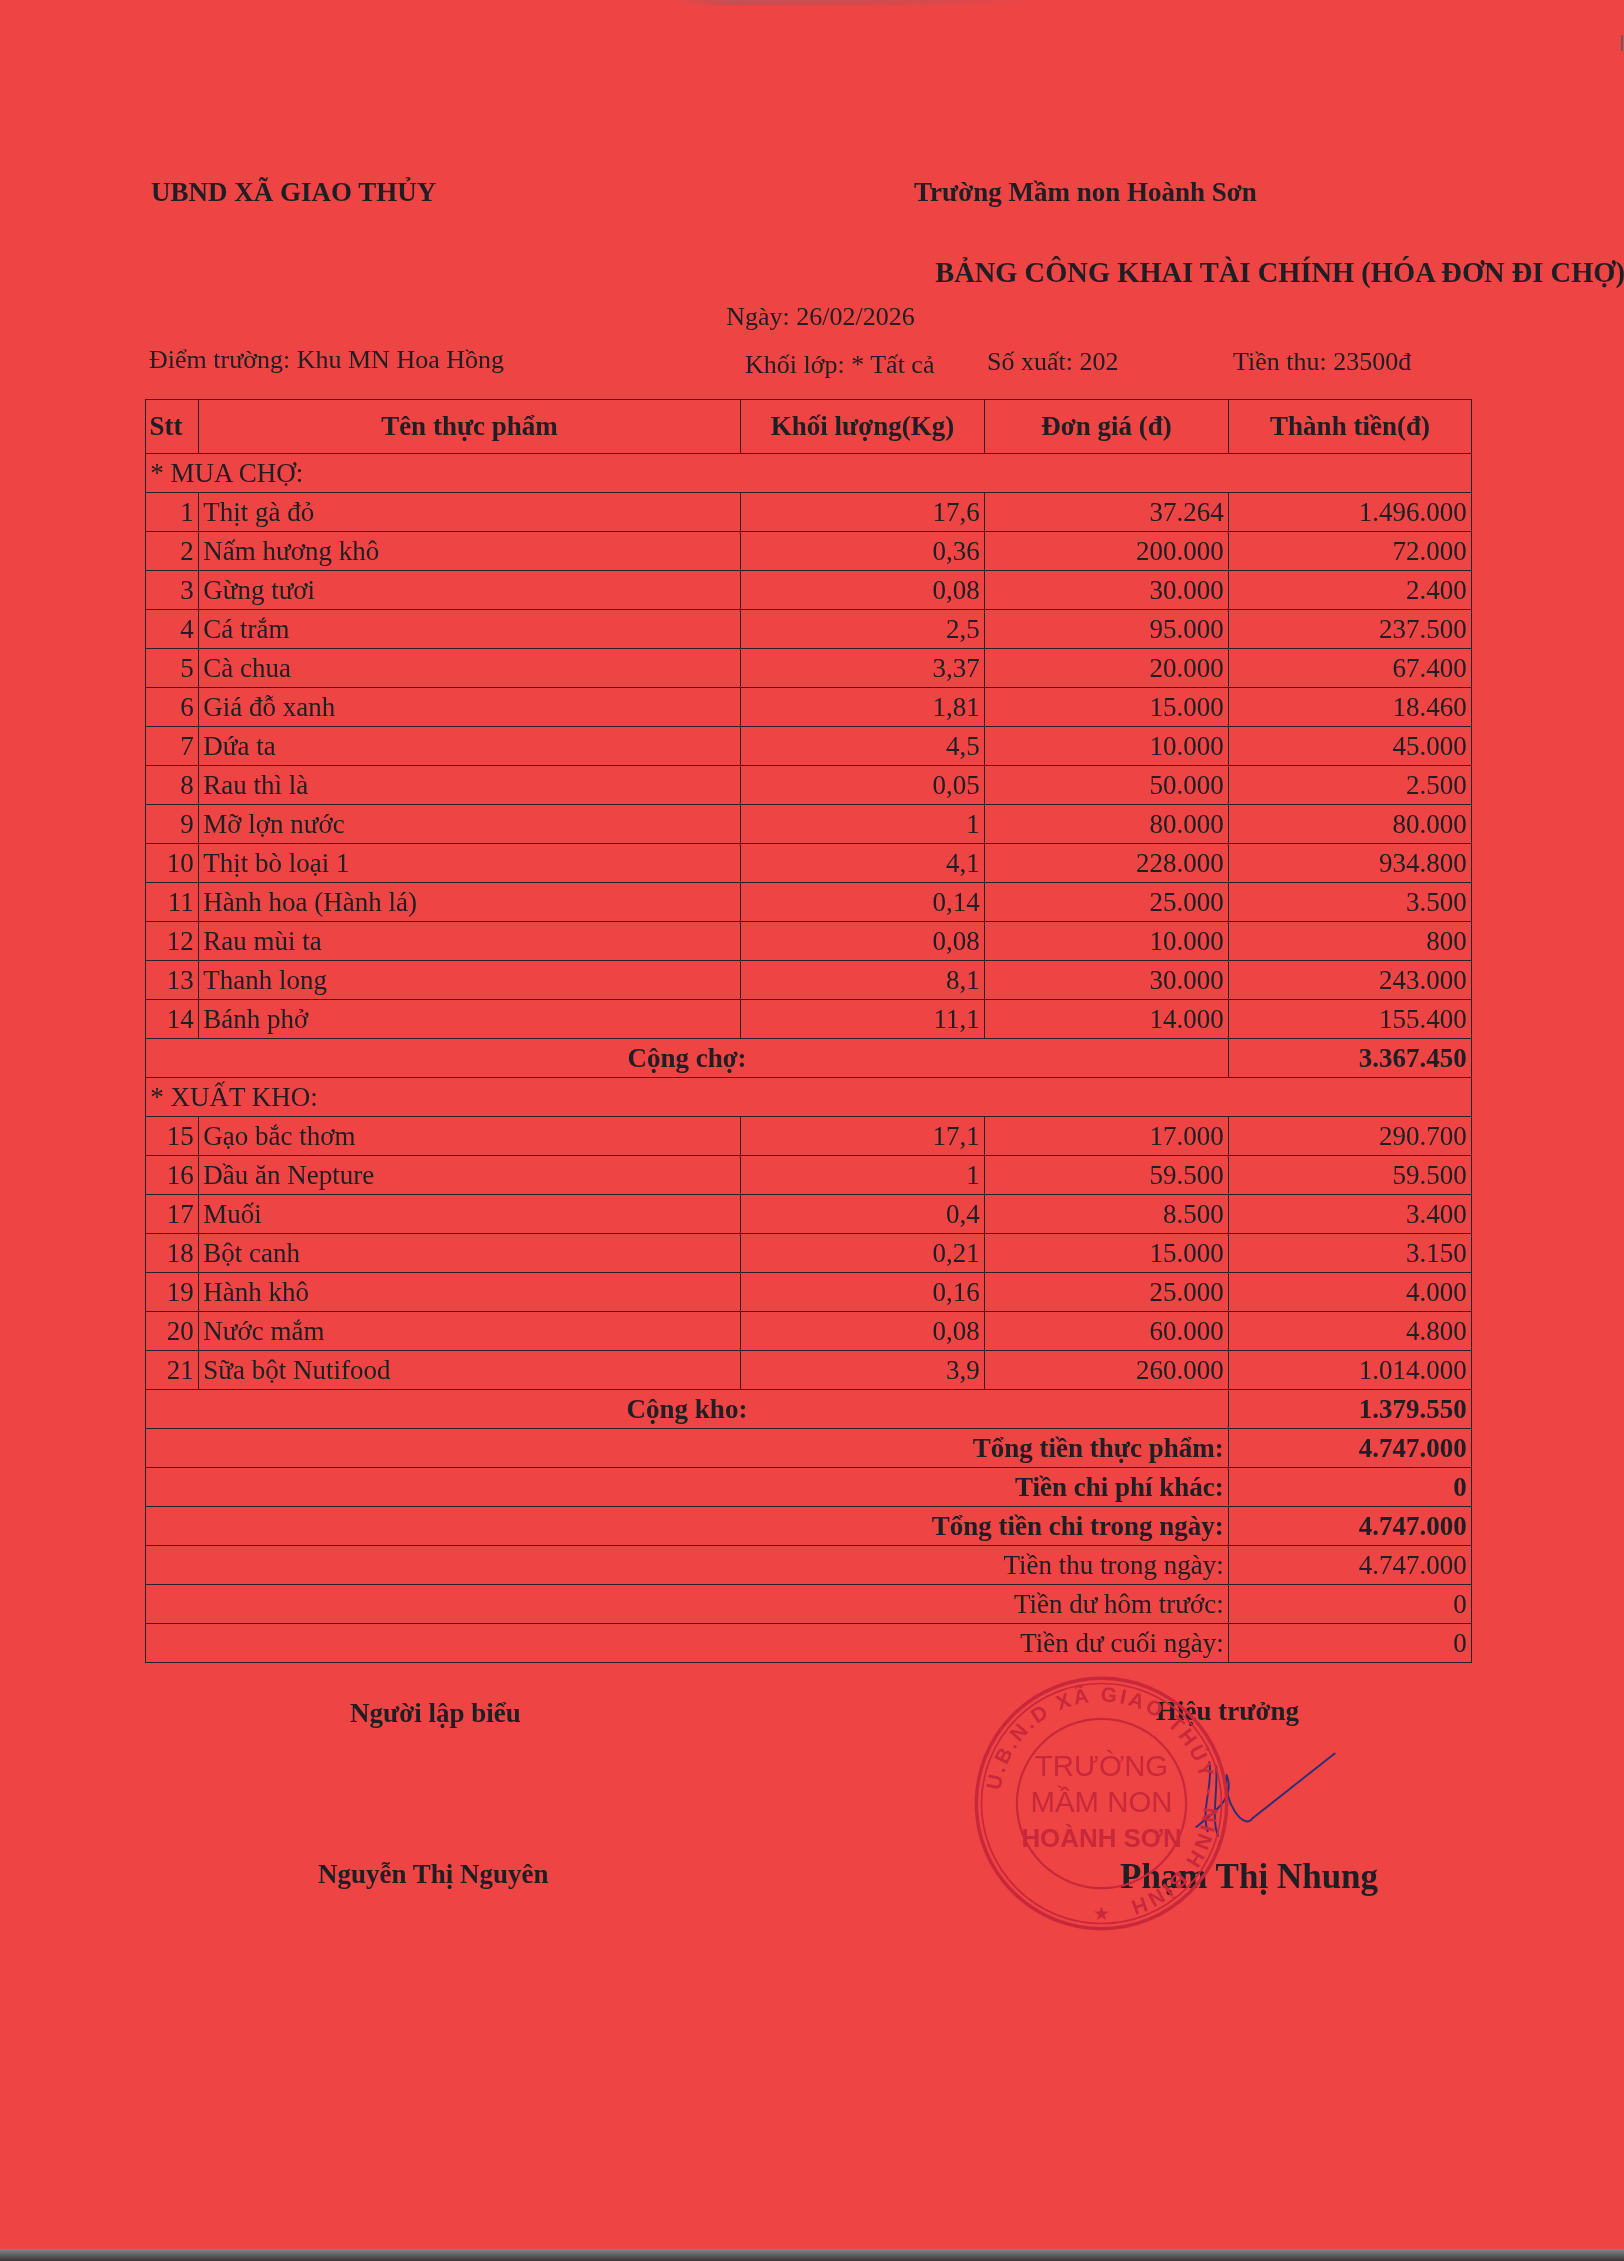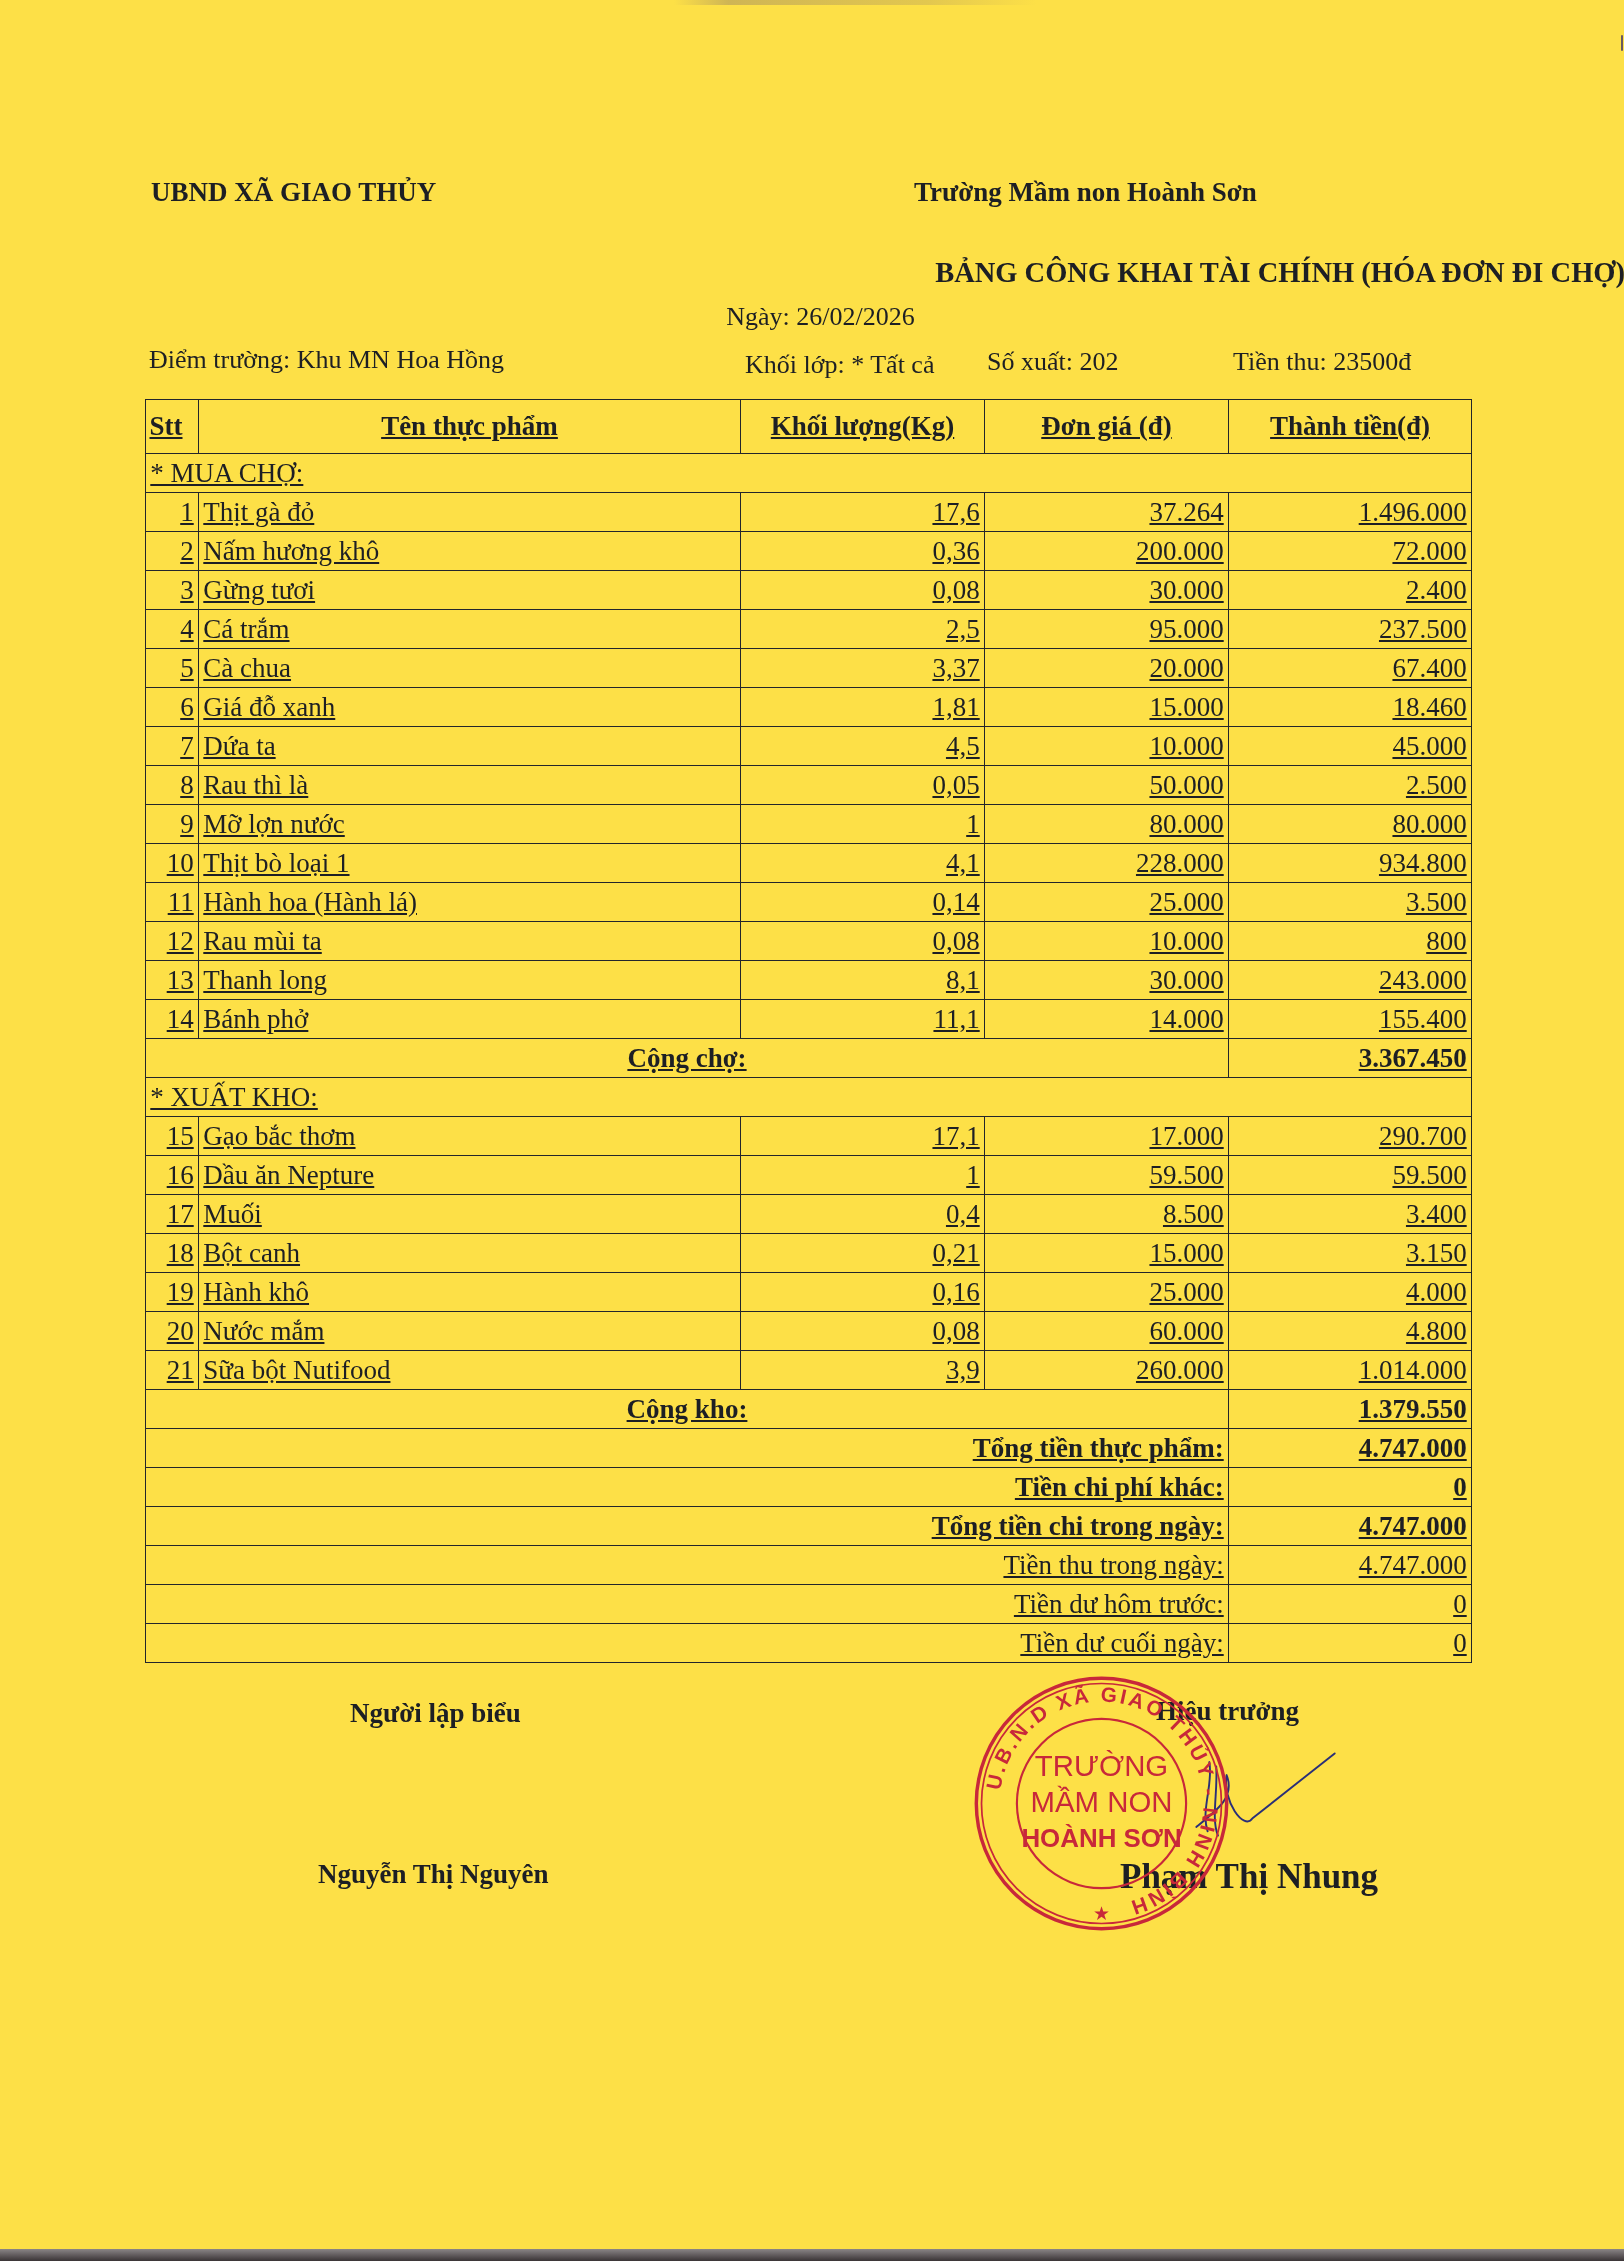--- a/index.html
+++ b/index.html
@@ -11,21 +11,21 @@
     width: 1625px;
     height: 2261px;
     position: relative;
     overflow: hidden;
     font-family: "Liberation Serif", "DejaVu Serif", serif;
     color: #1d1f24;
   }
   .page {
     position: absolute;
     inset: 0;
-    background: #fde047;
+    background: #ef4444;
   }
   .scan-top {
     position: absolute;
     left: 674px;
     top: 0;
     width: 363px;
     height: 5.2px;
     background: linear-gradient(90deg, rgba(120,100,110,0) 0%, rgba(120,100,110,0.35) 15%, rgba(120,100,110,0.2) 70%, rgba(120,100,110,0) 100%);
   }
   .scan-right-mark {
@@ -78,21 +78,20 @@
 
   
   table.ledger {
     position: absolute;
     left: 145px;
     top: 399px;
     width: 1325px;
     border-collapse: collapse;
     table-layout: fixed;
     font-size: 27px;
-    text-decoration: underline;
   }
   table.ledger td, table.ledger th {
     border: 1.7px solid #23252b;
     padding: 0 4.3px;
     height: 38px;
     line-height: 38px;
     overflow: hidden;
     white-space: nowrap;
   }
   table.ledger th {

